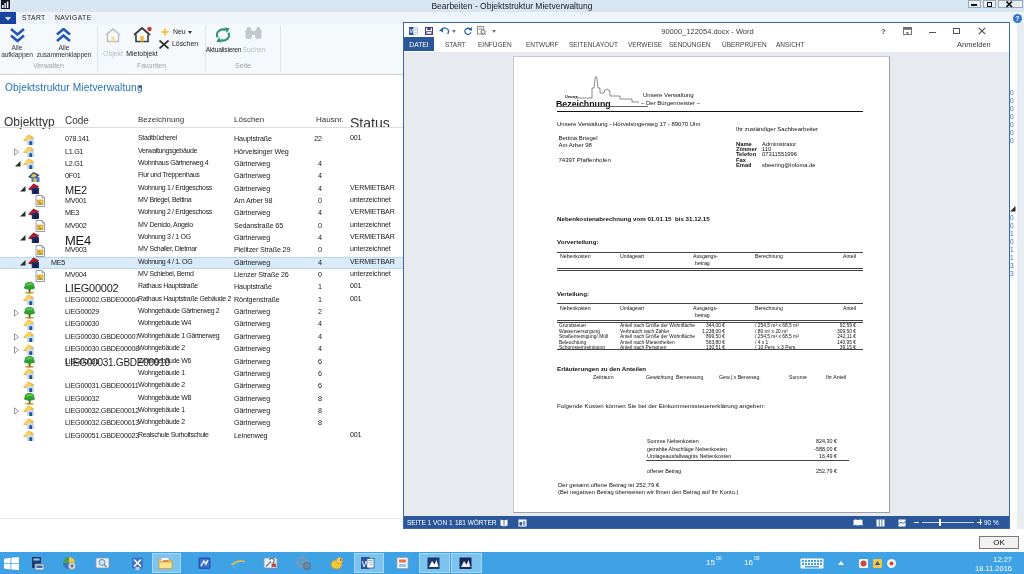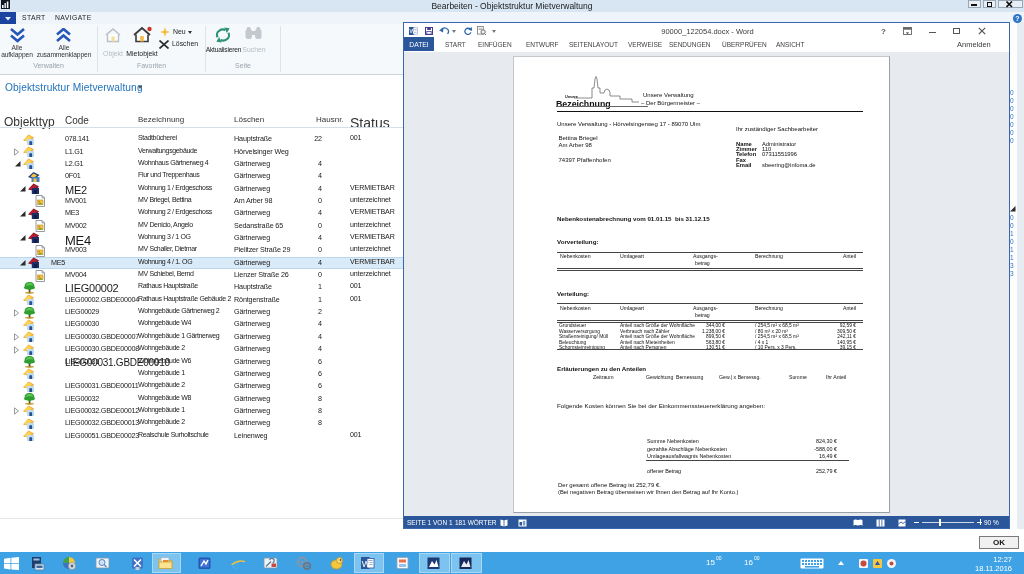--- a/index.html
+++ b/index.html
@@ -594,21 +594,21 @@
     <path d="M0.5,5 L3,3 L5,4.5 L7.5,2.5" stroke="#2b579a" stroke-width="0.9" fill="none"></path>
   </svg>
 <div class="a" style="left:914px;top:521.5px;width:5px;height:1.2px;background:#fff"></div>
 <div class="a" style="left:922px;top:522px;width:52px;height:0.8px;background:#cfd9e8"></div>
 <div class="a" style="left:939px;top:519px;width:1.6px;height:7px;background:#fff"></div>
 <div class="a" style="left:977px;top:521.5px;width:5px;height:1.2px;background:#fff"></div>
 <div class="a" style="left:979.5px;top:519px;width:1.2px;height:6px;background:#fff"></div>
 <div class="a nowrap" style="left:984px;top:519px;font-size:6.5px;color:#fff">90 %</div>
 
 <div class="a" style="left:979px;top:536px;width:40px;height:13px;background:#f1f1f1;border:1px solid #7a7a7a"></div>
-<div class="a nowrap" style="left:979px;top:538px;width:40px;text-align:center;font-size:8px;color:#111;font-weight:bold">OK</div>
+<div class="a nowrap" style="left:979px;top:538px;width:40px;text-align:center;font-size:8px;color:#111;font-weight:normal">OK</div>
 <div class="a" style="left:0;top:552px;width:1024px;height:22px;background:#3fa2e4"></div>
 <svg class="a" style="left:4px;top:557px" width="15" height="13" viewBox="0 0 15 13">
     <polygon points="0,1.8 6.5,0.8 6.5,6.2 0,6.2" fill="#fff"></polygon>
     <polygon points="7.3,0.7 15,0 15,6.2 7.3,6.2" fill="#fff"></polygon>
     <polygon points="0,7 6.5,7 6.5,12.4 0,11.4" fill="#fff"></polygon>
     <polygon points="7.3,7 15,7 15,13 7.3,12.5" fill="#fff"></polygon>
   </svg>
 <svg class="a" style="left:30px;top:556px" width="16" height="15" viewBox="0 0 16 15">
     <rect x="2" y="1" width="9" height="11" fill="#1e3f6e"></rect>
     <rect x="3.5" y="2.5" width="6" height="2" fill="#9cc1e8"></rect>

